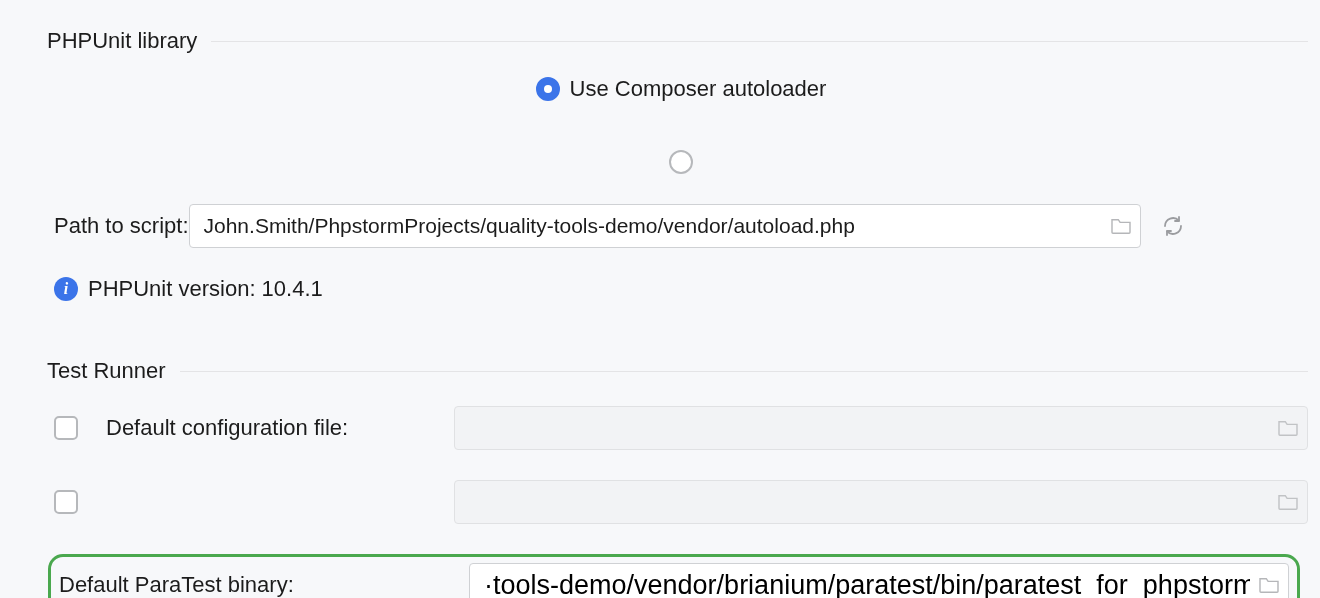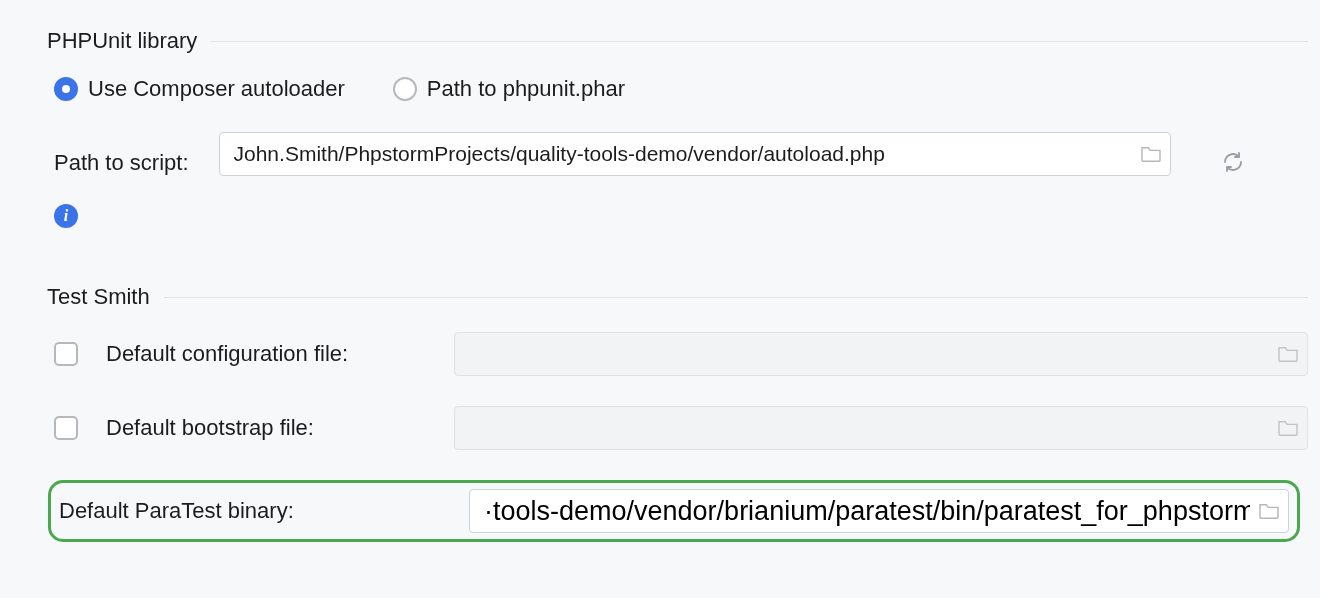--- a/index.html
+++ b/index.html
@@ -32,20 +32,21 @@
   }
 
   .indent { padding-left: 42px; }
 
   
   .radio-row {
     display: flex;
     align-items: center;
     gap: 48px;
     margin-bottom: 30px;
+    flex-direction: column;
   }
   .radio-item {
     display: flex;
     align-items: center;
     gap: 10px;
   }
   .radio {
     width: 24px; height: 24px;
     border-radius: 50%;
     position: relative;
@@ -65,22 +66,21 @@
     transform: translate(-50%, -50%);
   }
   .radio.unchecked {
     background: #fff;
     border: 2px solid #b6b8bb;
   }
 
   
   .script-row {
     display: flex;
-    align-items: flex-end;
-    gap: 30px;
+    align-items: center;
     margin-bottom: 28px;
   }
   .script-label { white-space: nowrap; }
   .text-input {
     flex: 1;
     height: 44px;
     background: #fff;
     border: 1px solid #cfd1d4;
     border-radius: 4px;
     display: flex;
@@ -224,21 +224,20 @@
 
 <div class="indent">
 
   <div class="radio-row">
     <div class="radio-item">
       <span class="radio checked"></span>
       <span>Use Composer autoloader</span>
     </div>
     <div class="radio-item">
       <span class="radio unchecked"></span>
-      <span>Path to phpunit.phar</span>
     </div>
   </div>
 
   <div class="script-row">
     <span class="script-label">Path to script:</span>
     <div class="text-input" style="width:952px;flex:none;">
       <span class="value">John.Smith/PhpstormProjects/quality-tools-demo/vendor/autoload.php</span>
       <span class="folder-icon">
         <svg viewBox="0 0 24 20">
             <path d="M2 3h7l2 3h11v11a1 1 0 0 1-1 1H3a1 1 0 0 1-1-1V3z" fill="none" stroke="#7a7c80" stroke-width="1.6"></path>
@@ -248,26 +247,27 @@
     <span class="refresh-icon">
       <svg viewBox="0 0 24 24">
           <path d="M4 12a8 8 0 0 1 13.9-5.3M20 12a8 8 0 0 1-13.9 5.3" fill="none" stroke="#6a6c70" stroke-width="1.8" stroke-linecap="round"></path>
           <path d="M18 3v4h-4M6 21v-4h4" fill="none" stroke="#6a6c70" stroke-width="1.8" stroke-linecap="round" stroke-linejoin="round"></path>
         </svg>
     </span>
   </div>
 
   <div class="info-row">
     <span class="info-icon">i</span>
+    <span>PHPUnit version: 10.4.1</span>
   </div>
 
 </div>
 
 <div class="section-header">
-  <span class="label">Test Smith</span>
+  <span class="label">Test Runner</span>
   <span class="rule"></span>
 </div>
 
 <div class="indent" style="padding-right:0;">
 
   <div class="tr-row">
     <div class="tr-label-col">
       <span class="checkbox"></span>
       <span>Default configuration file:</span>
     </div>
@@ -279,21 +279,20 @@
               <path d="M2 3h7l2 3h11v11a1 1 0 0 1-1 1H3a1 1 0 0 1-1-1V3z" fill="none" stroke="#9a9c9f" stroke-width="1.6"></path>
             </svg>
         </span>
       </div>
     </div>
   </div>
 
   <div class="tr-row">
     <div class="tr-label-col">
       <span class="checkbox"></span>
-      <span>Default bootstrap file:</span>
     </div>
     <div class="tr-input-col">
       <div class="tr-input">
         <span class="value"></span>
         <span class="folder-icon">
           <svg viewBox="0 0 24 20">
               <path d="M2 3h7l2 3h11v11a1 1 0 0 1-1 1H3a1 1 0 0 1-1-1V3z" fill="none" stroke="#9a9c9f" stroke-width="1.6"></path>
             </svg>
         </span>
       </div>

